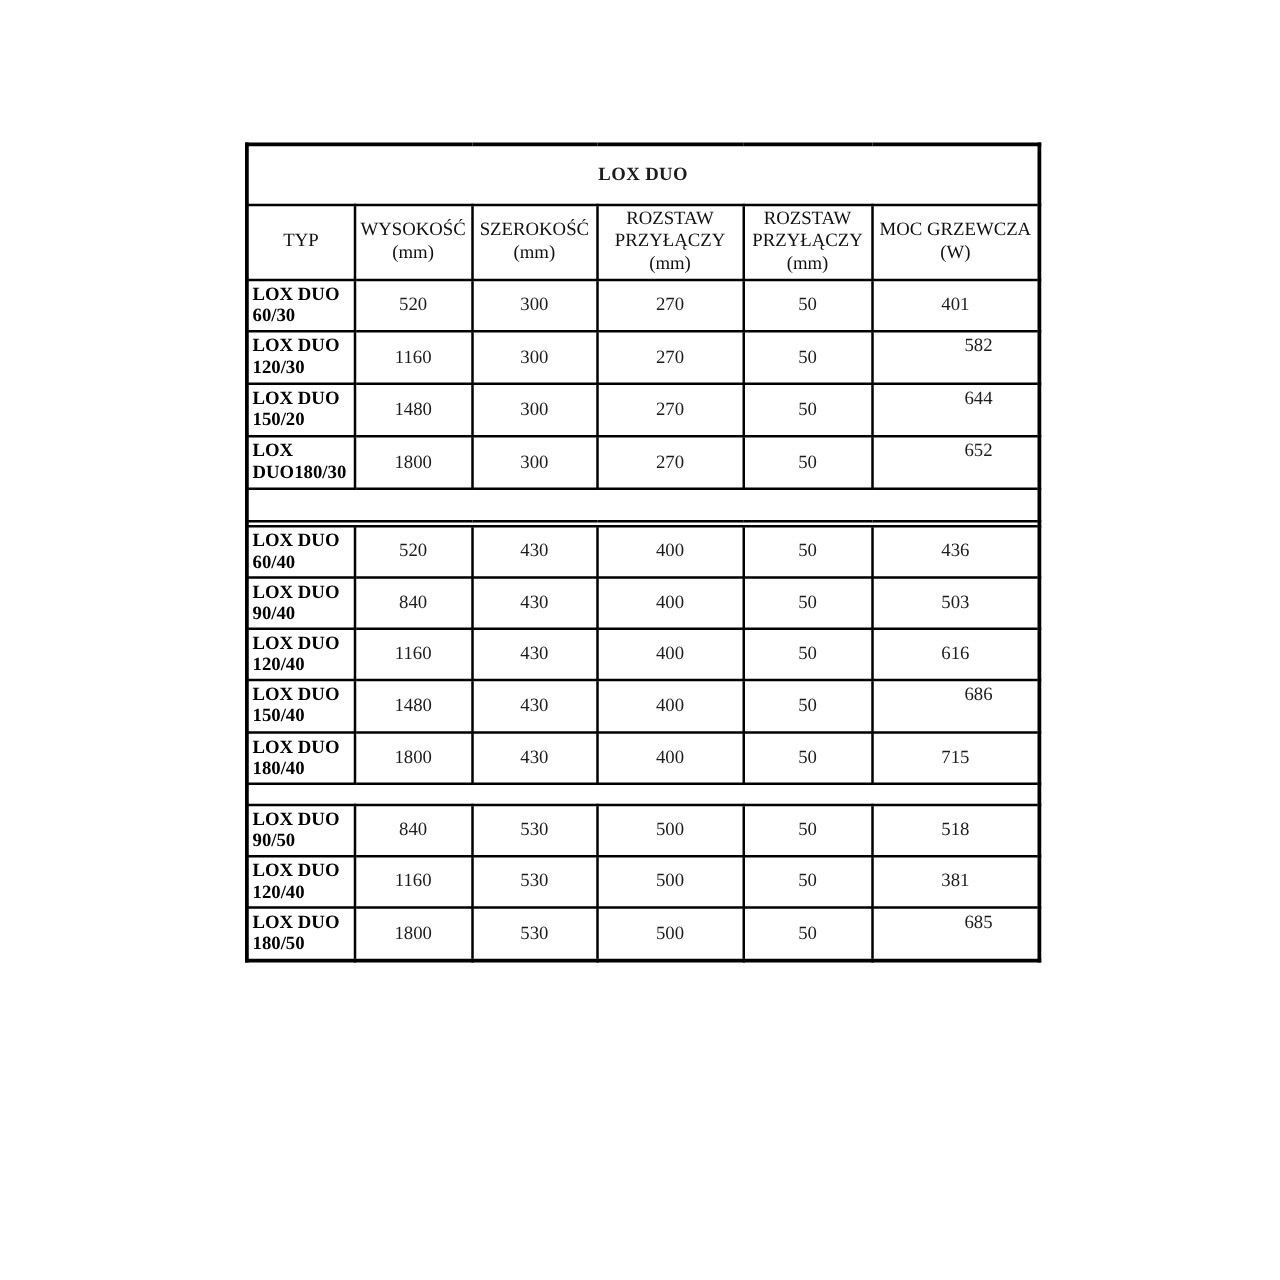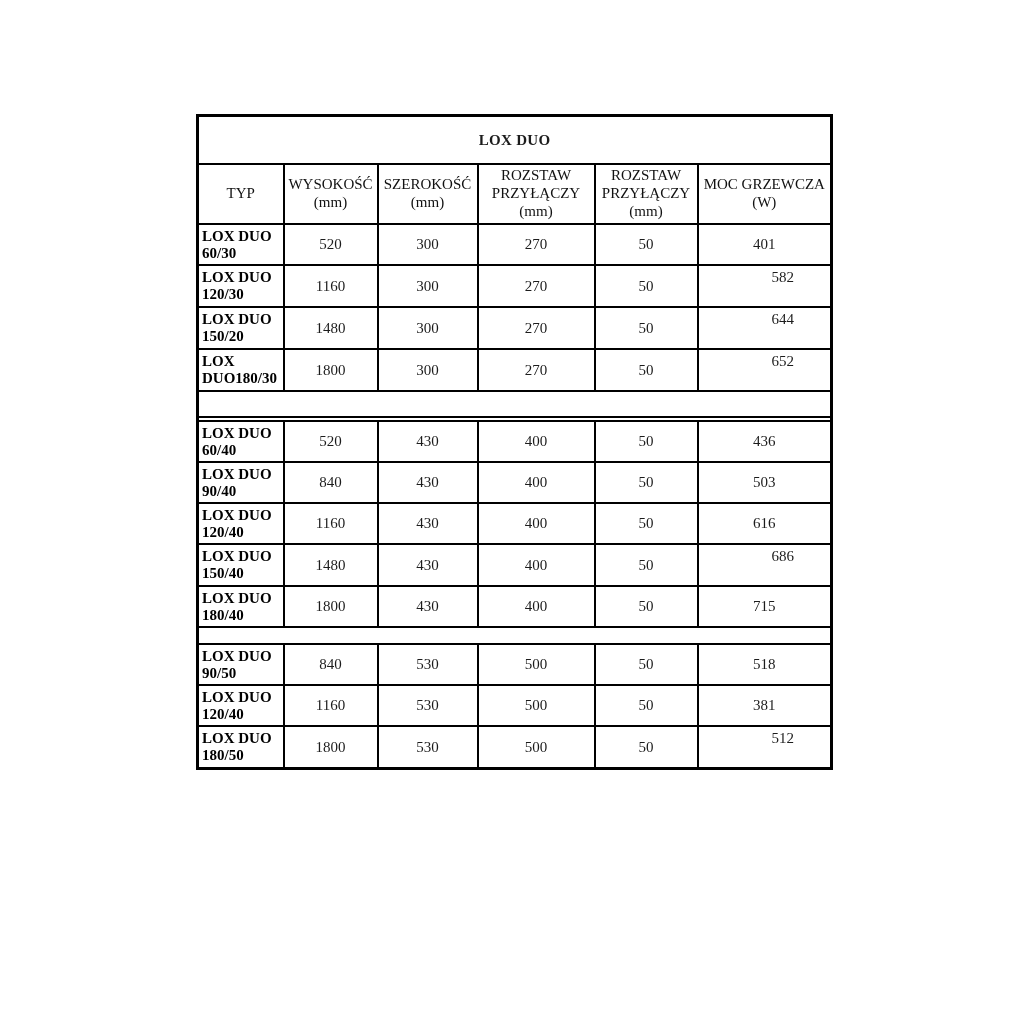--- a/index.html
+++ b/index.html
@@ -193,18 +193,18 @@
             <td>500</td>
             <td>50</td>
             <td>381</td>
           </tr>
           <tr class="data-row">
             <td class="typ">LOX DUO 180/50</td>
             <td>1800</td>
             <td>530</td>
             <td>500</td>
             <td>50</td>
-            <td class="vtop">512</td>
+            <td class="vtop">685</td>
           </tr>
         </tbody>
     </table>
   </div>
 </div>
 
 </body></html>

